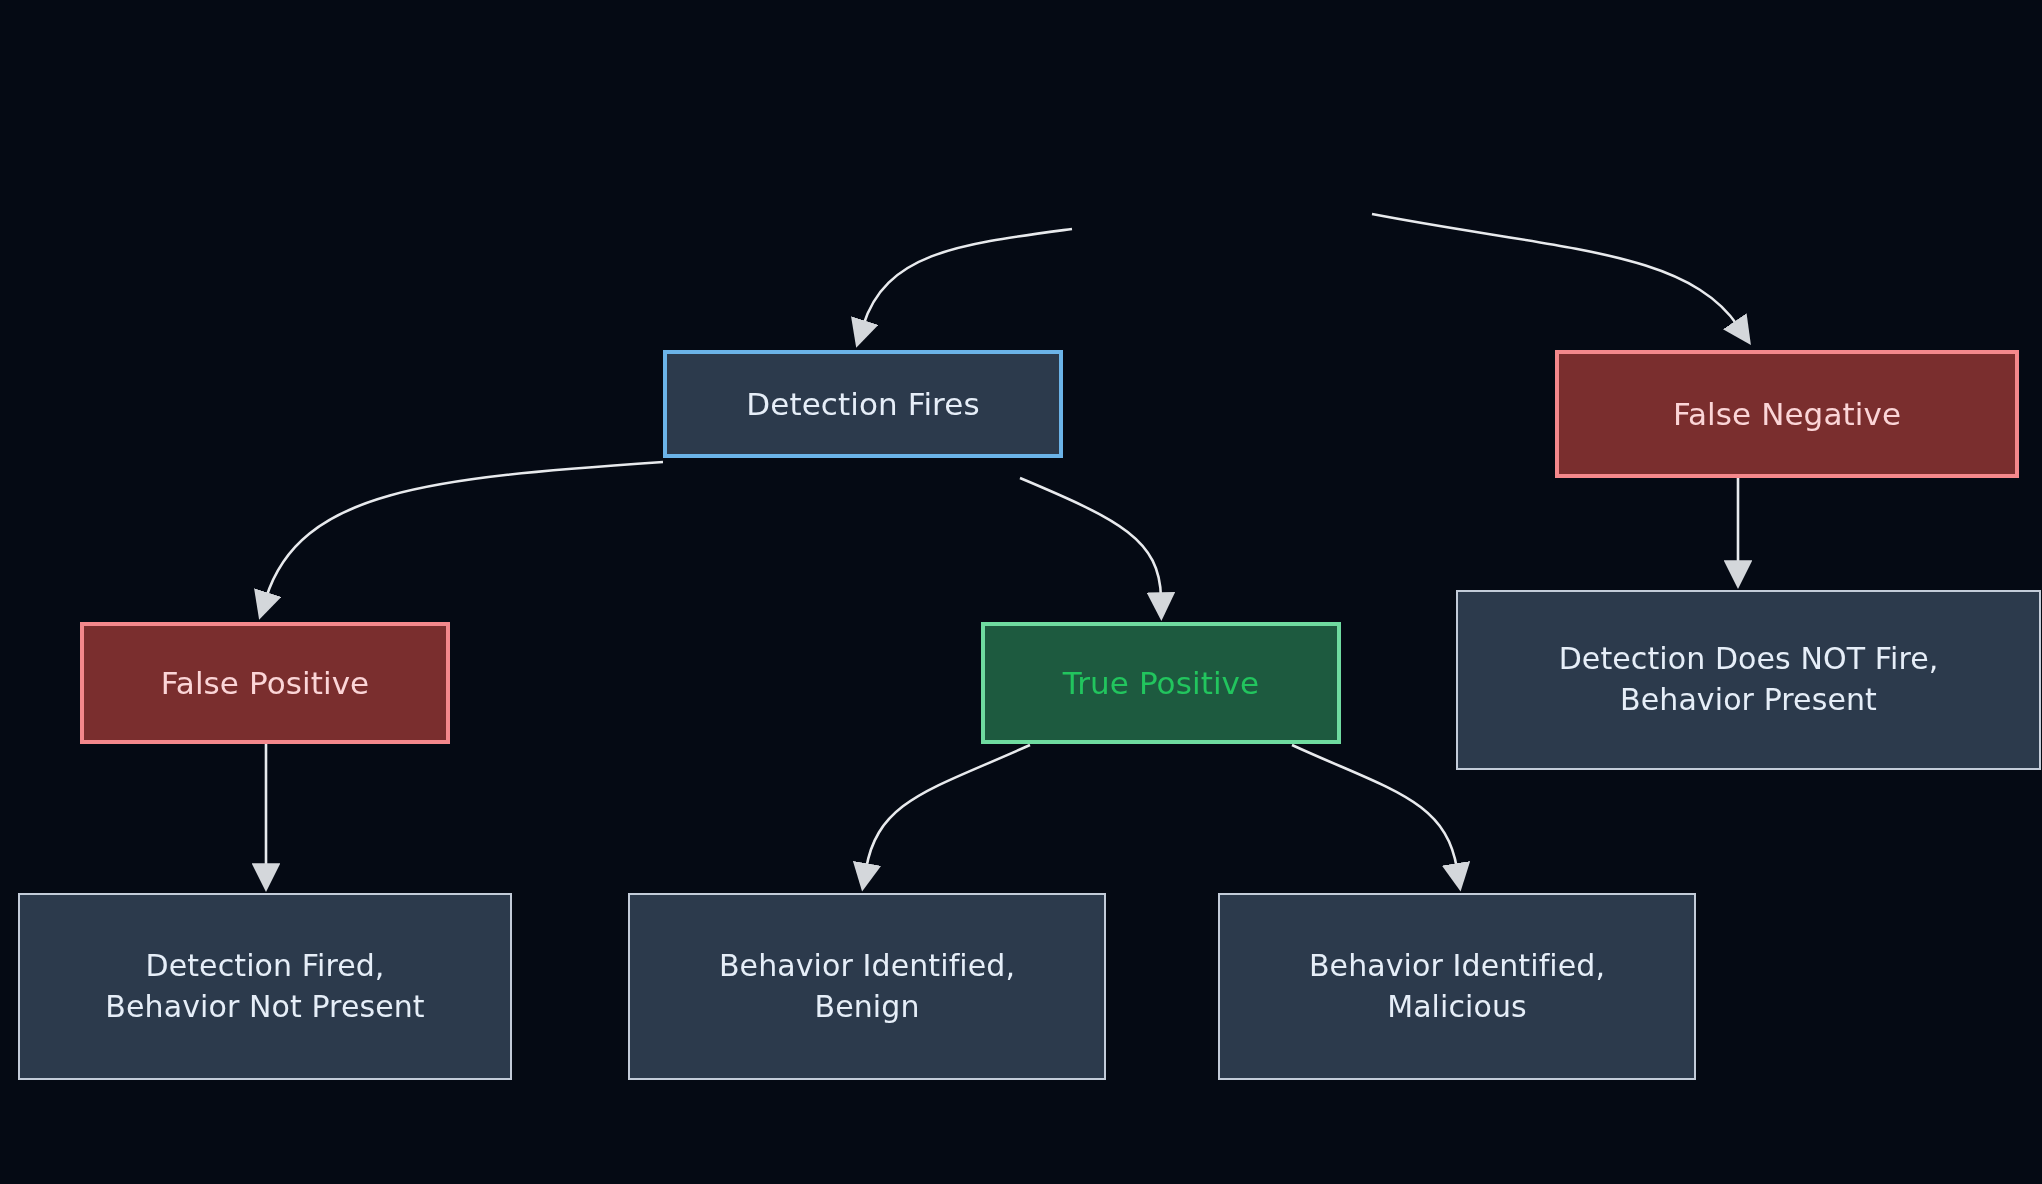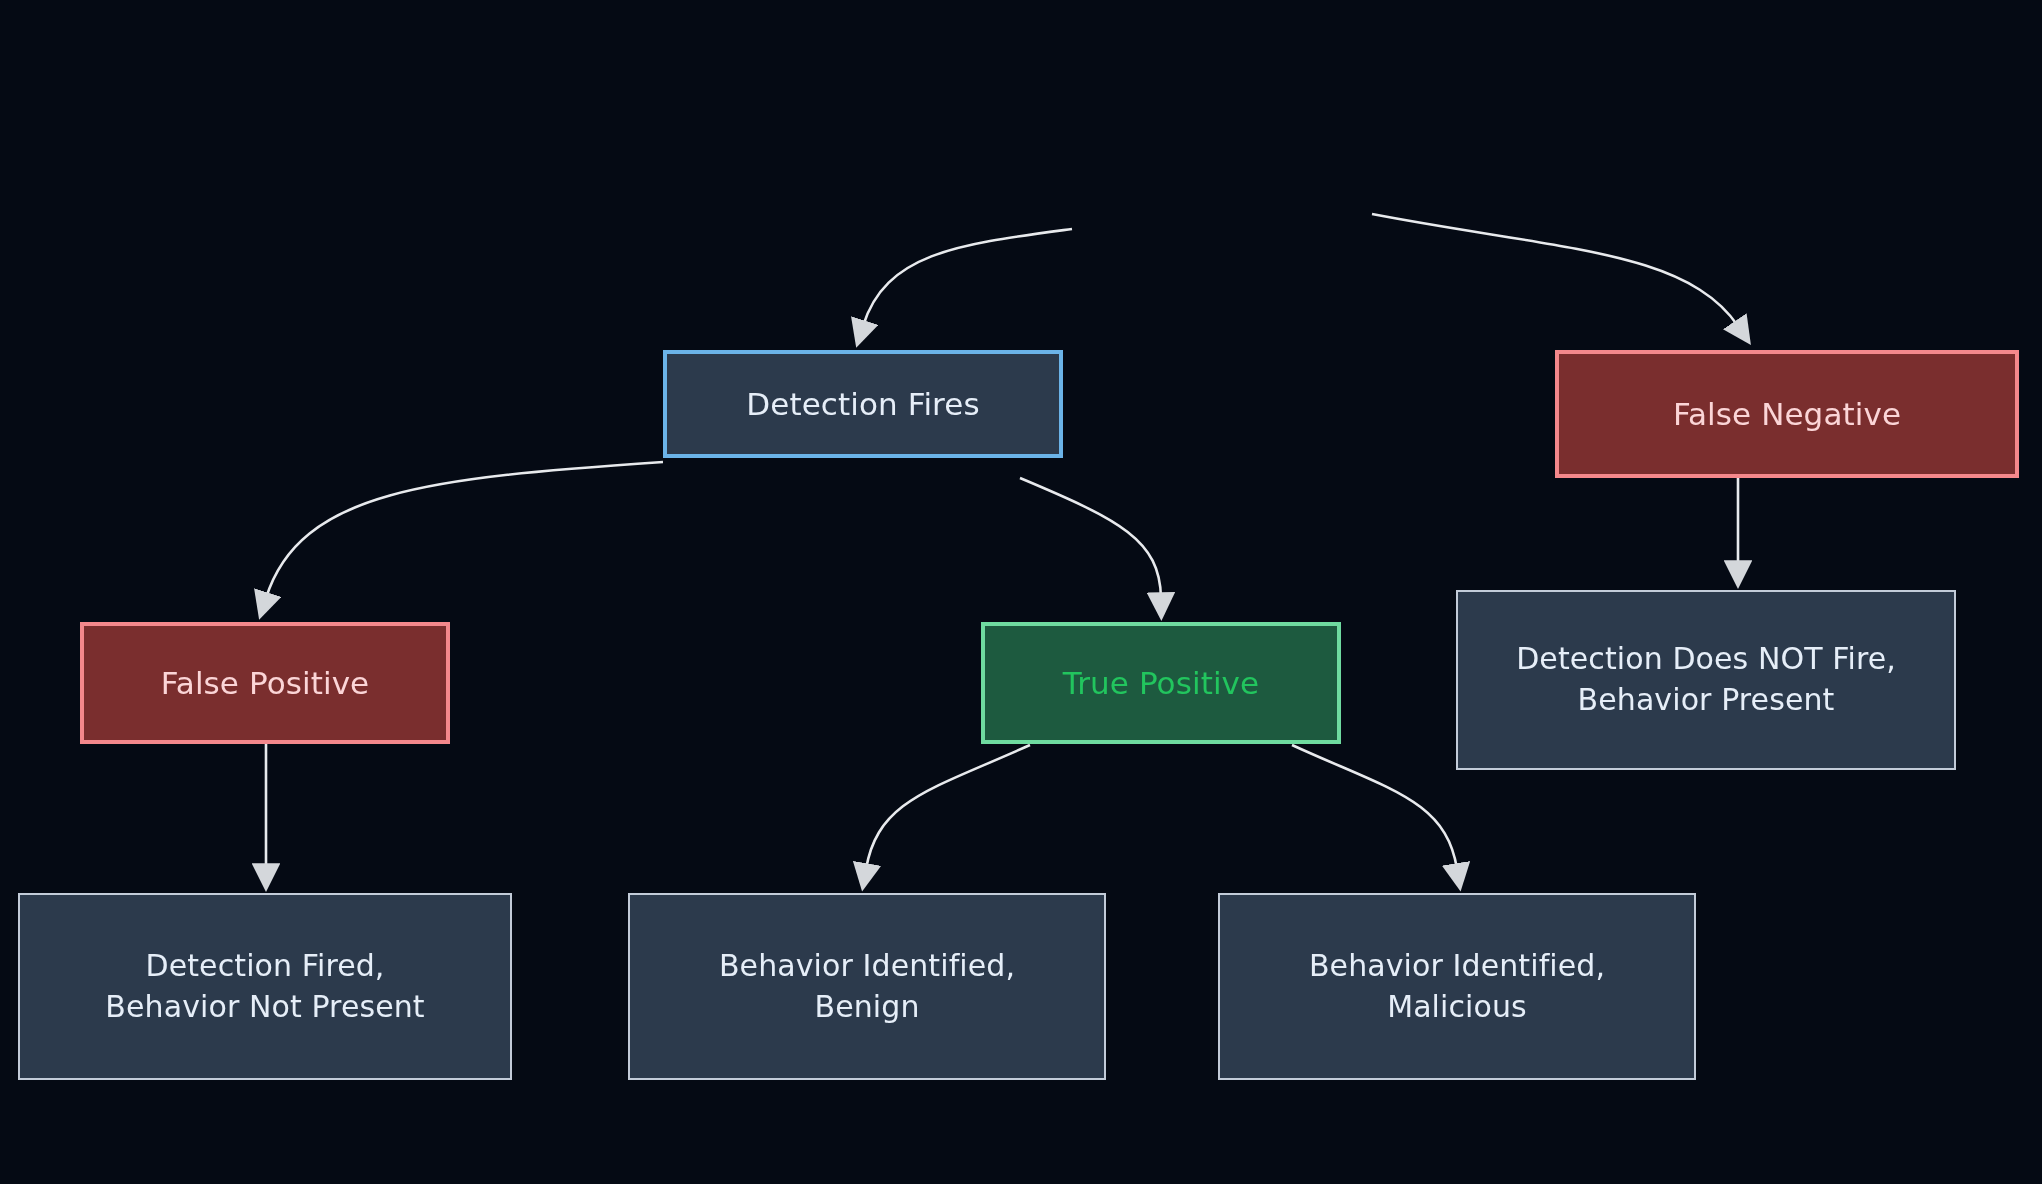--- a/index.html
+++ b/index.html
@@ -113,21 +113,21 @@
   </div>
 
   <div class="node n-red f-lg" style="left:80px; top:622px; width:370px; height:122px;justify-content:center;">
     <span class="label">False Positive</span>
   </div>
 
   <div class="node n-green f-lg" style="left:981px; top:622px; width:360px; height:122px;">
     <span class="label">True Positive</span>
   </div>
 
-  <div class="node n-plain f-md" style="left:1456px; top:590px; width:500px; height:180px;">
+  <div class="node n-plain f-md" style="left:1456px; top:590px; width:585px; height:180px;">
     <span class="label">Detection Does NOT Fire,
 Behavior Present</span>
   </div>
 
   <div class="node n-plain f-md" style="left:18px; top:893px; width:494px; height:187px;">
     <span class="label">Detection Fired,
 Behavior Not Present</span>
   </div>
 
   <div class="node n-plain f-md" style="left:628px; top:893px; width:478px; height:187px;">

